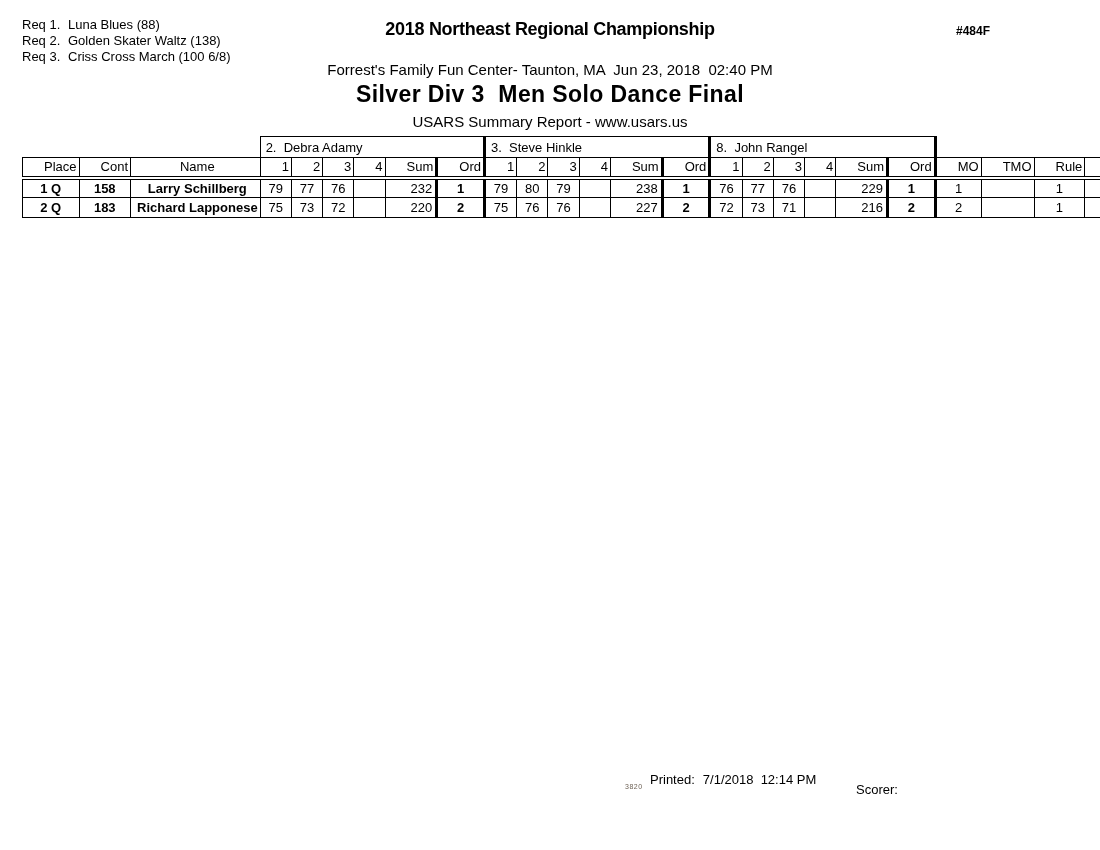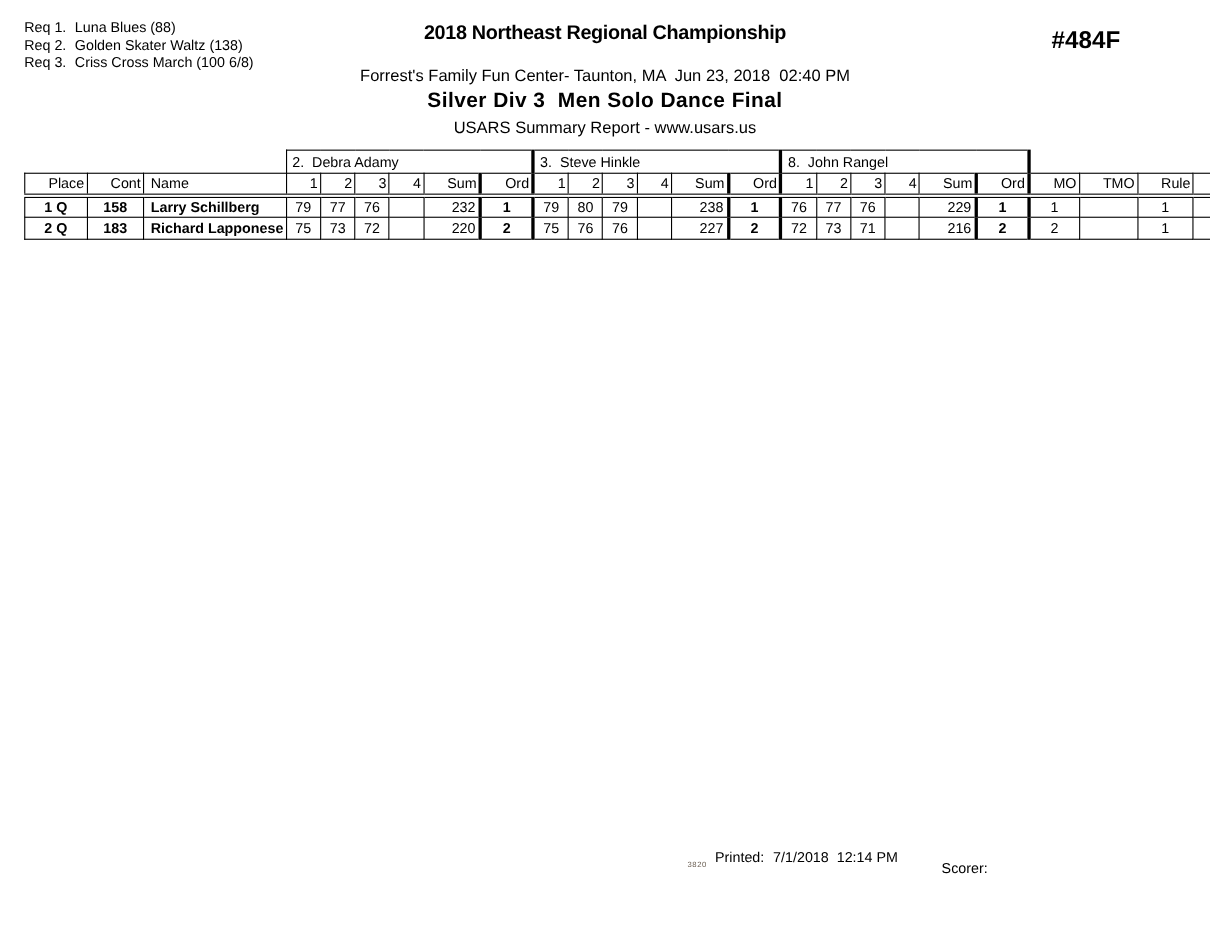--- a/index.html
+++ b/index.html
@@ -13,41 +13,41 @@
 
   
   .reqs { position: absolute; left: 22px; top: 17px; font-size: 13px; line-height: 16px; }
   .req-line { white-space: pre; }
   .req-label { display: inline-block; min-width: 46px; }
 
   
   .center-head { position: absolute; left: 0; top: 19px; width: 1100px; text-align: center; }
   .title { font-size: 18px; font-weight: bold; letter-spacing: -0.3px; white-space: pre; }
   .venue { font-size: 15px; margin-top: 21px; white-space: pre; }
-  .event-title { font-size: 19px; font-weight: bold; margin-top: 3px; white-space: pre; letter-spacing: 0.4px; }
+  .event-title { font-size: 23px; font-weight: bold; margin-top: 3px; white-space: pre; letter-spacing: 0.4px; }
   .report-line { font-size: 15px; margin-top: 5px; white-space: pre; }
 
-  .event-num { position: absolute; left: 956px; top: 24px; font-size: 22px; font-weight: bold; }
+  .event-num { position: absolute; left: 956px; top: 24px; font-size: 12px; font-weight: bold; }
 
   
   table { position: absolute; left: 22px; top: 136px; border-collapse: collapse; table-layout: fixed; }
   td {
     border: 1px solid #000;
     font-size: 13px; height: 20px;
     padding: 0 2px;
     text-align: center;
     overflow: hidden; white-space: pre;
   }
   td.nb { border: none; }
   td.judge-name { text-align: left; padding-left: 5px; border-right: 3px solid #000; height: 21px; }
   td.hb { border-bottom: 4px double #000; padding-left: 21px; }
   td.ord { border-left: 3px solid #000; border-right: 3px solid #000; }
   tbody td.ord { font-weight: bold; }
   td.sum { text-align: right; padding-right: 3px; }
-  td.al { text-align: left; padding-left: 6px; }
+  td.al { text-align: center; padding-left: 6px; }
   td.b { font-weight: bold; }
 
   
   .footer-code { position: absolute; left: 625px; top: 783px; font-size: 7px; color: #6b5f53; letter-spacing: 0.5px; }
   .printed { position: absolute; left: 650px; top: 772px; font-size: 13px; white-space: pre; }
   .printed-label { margin-right: 8px; }
   .scorer { position: absolute; left: 856px; top: 782px; font-size: 13px; }
 </style>
 </head>
 <body>

